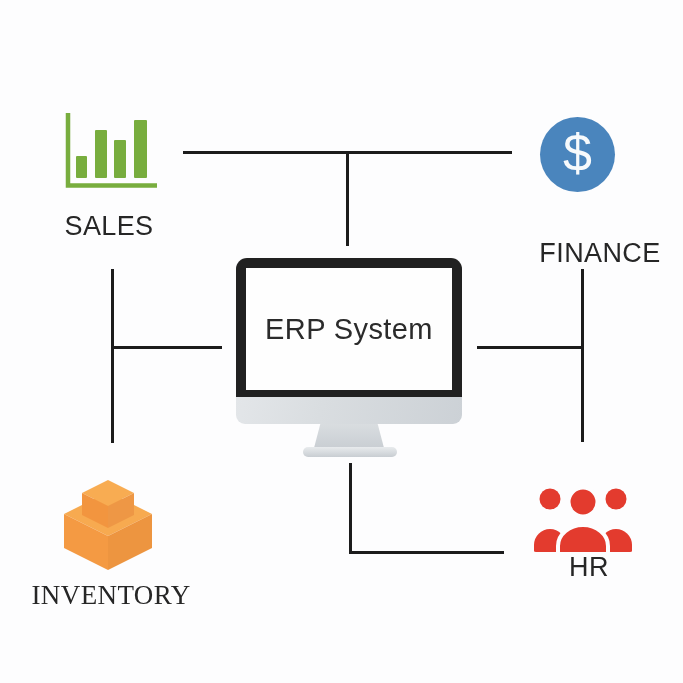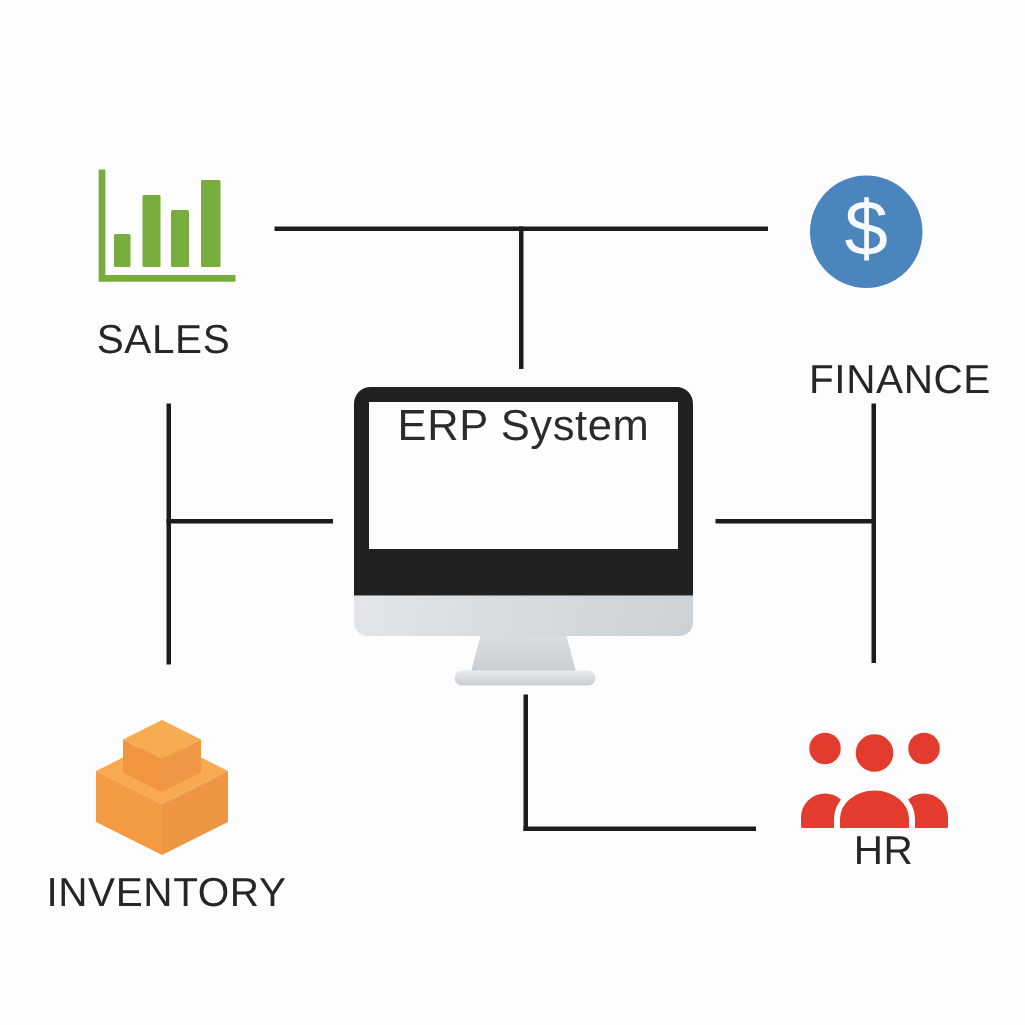--- a/index.html
+++ b/index.html
@@ -20,21 +20,21 @@
   .line-bottom-v  { left:349px; top:463px; width:3px;  height:91px; }
   .line-bottom-h  { left:349px; top:551px; width:155px; height:3px; }
 
   
   .module-label {
     position:absolute; transform:translateX(-50%);
     font-size:27px; color:#262626; letter-spacing:0.4px; white-space:nowrap;
   }
   .label-sales     { left:109px; top:211px; }
   .label-finance   { left:600px; top:211px;margin-top:27px; }
-  .label-inventory { left:111px; top:580px; }
+  .label-inventory { left:111px; top:580px;font-family:Liberation Serif, serif; }
   .label-hr        { left:589px; top:552px; }
 
   
   .icon-box { position:absolute; }
   .icon-sales     { left:63px;  top:110px; }
   .icon-inventory { left:60px;  top:472px; }
   .icon-hr        { left:533px; top:486px; }
 
   .dollar-circle {
     position:absolute; left:540px; top:117px;
@@ -46,23 +46,23 @@
     color:#f7fafc; font-size:52px; line-height:1; padding-bottom:4px;
   }
 
   
   .monitor { position:absolute; left:236px; top:258px; width:226px; }
   .monitor-top {
     position:relative; height:139px; background:#212121;
     border-radius:11px 11px 0 0;
   }
   .monitor-screen {
-    position:absolute; left:10px; top:10px; width:206px; height:98px;
+    position:absolute; left:10px; top:10px; width:206px; height:122px;
     background:#fefefe;
-    display:flex; justify-content:center;
+    display:flex; align-items:center; justify-content:center;
   }
   .erp-title { font-size:29px; color:#2b2b2b; letter-spacing:0.4px; white-space:nowrap; }
   .monitor-chin {
     height:27px;
     background:linear-gradient(104deg, #e3e6e9 0%, #d9dde0 38%, #ccd1d6 100%);
     border-radius:0 0 9px 9px;
   }
   .monitor-neck {
     position:absolute; left:314px; top:424px; width:70px; height:24px;
     background:linear-gradient(180deg, #d9dde0 0%, #c9ced3 100%);

